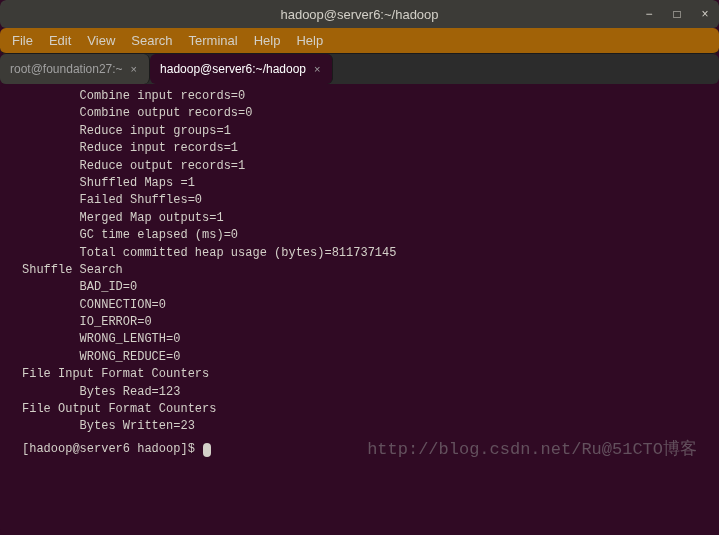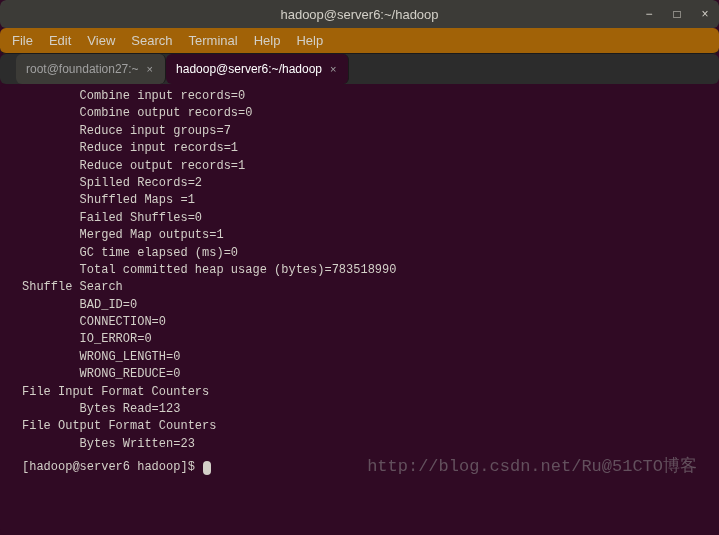--- a/index.html
+++ b/index.html
@@ -67,21 +67,20 @@
       border-radius: 2px;
     }
 
     
     .tab-bar {
       background: #2c2c2c;
       height: 30px;
       display: flex;
       align-items: stretch;
       flex-shrink: 0;
-      padding-left: 16px;
     }
     .tab {
       display: flex;
       align-items: center;
       padding: 0 10px;
       font-family: Arial, sans-serif;
       font-size: 12px;
       cursor: pointer;
       border-right: 1px solid #1a1a1a;
       gap: 6px;
@@ -165,29 +164,28 @@
   </div>
   <div class="tab active">
     <span>hadoop@server6:~/hadoop</span>
     <span class="tab-close">×</span>
   </div>
 </div>
 
 <div class="terminal">
   <div class="terminal-line">        Combine input records=0</div>
   <div class="terminal-line">        Combine output records=0</div>
-  <div class="terminal-line">        Reduce input groups=7</div>
+  <div class="terminal-line">        Reduce input groups=1</div>
   <div class="terminal-line">        Reduce input records=1</div>
   <div class="terminal-line">        Reduce output records=1</div>
-  <div class="terminal-line">        Spilled Records=2</div>
   <div class="terminal-line">        Shuffled Maps =1</div>
   <div class="terminal-line">        Failed Shuffles=0</div>
   <div class="terminal-line">        Merged Map outputs=1</div>
   <div class="terminal-line">        GC time elapsed (ms)=0</div>
-  <div class="terminal-line">        Total committed heap usage (bytes)=783518990</div>
+  <div class="terminal-line">        Total committed heap usage (bytes)=811737145</div>
   <div class="terminal-line">Shuffle Search</div>
   <div class="terminal-line">        BAD_ID=0</div>
   <div class="terminal-line">        CONNECTION=0</div>
   <div class="terminal-line">        IO_ERROR=0</div>
   <div class="terminal-line">        WRONG_LENGTH=0</div>
   <div class="terminal-line">        WRONG_REDUCE=0</div>
   <div class="terminal-line">File Input Format Counters</div>
   <div class="terminal-line">        Bytes Read=123</div>
   <div class="terminal-line">File Output Format Counters</div>
   <div style="display:flex; justify-content:space-between; align-items:center;">

